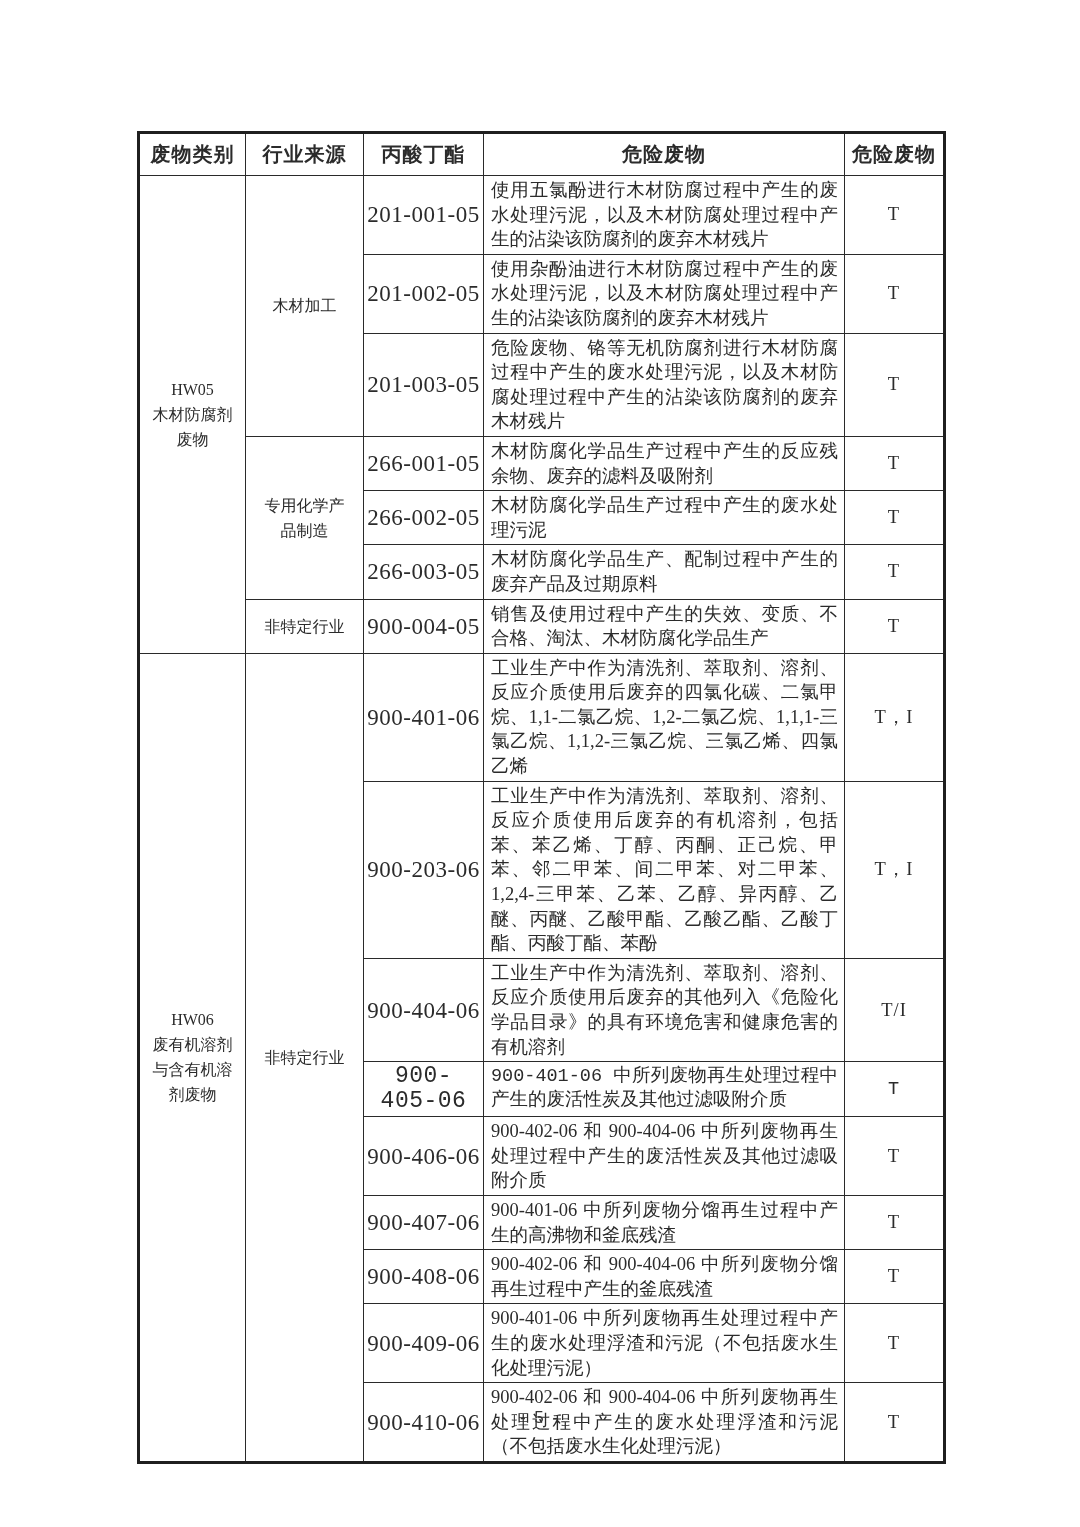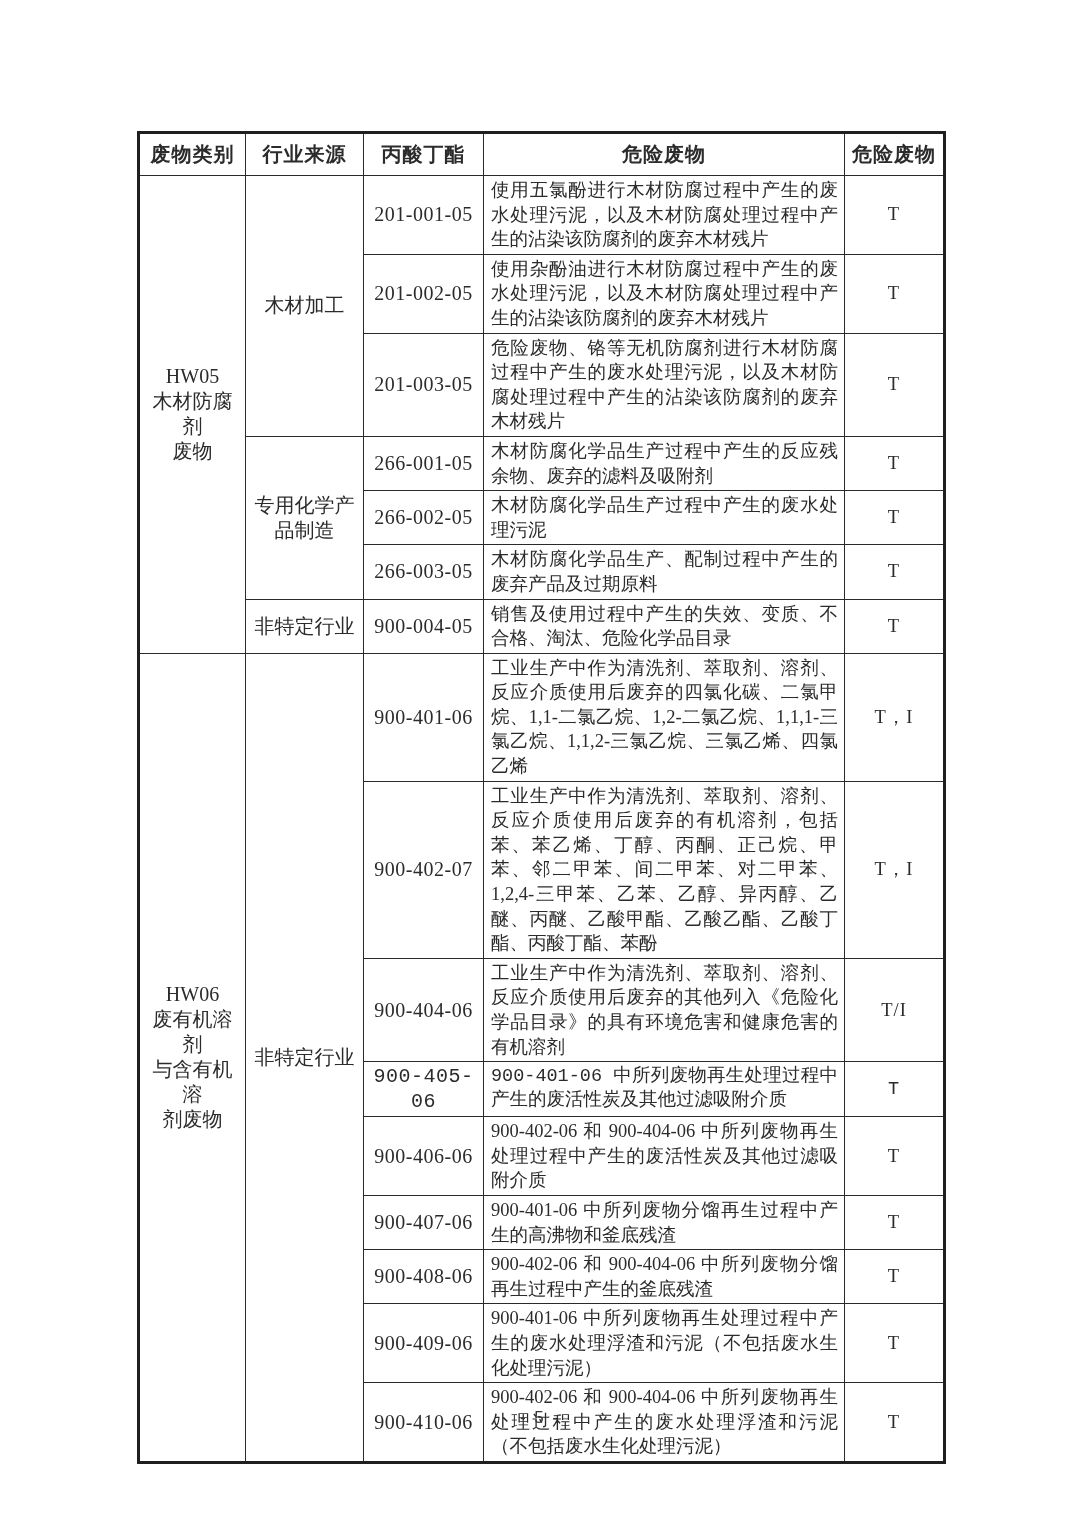--- a/index.html
+++ b/index.html
@@ -34,33 +34,33 @@
   thead th{
     font-size:20px;
     font-weight:bold;
     text-align:center;
     height:37px;
     padding:2px 2px;
     letter-spacing:1px;
   }
   td.center{
     text-align:center;
-    font-size:20px;
+    font-size:16px;
     line-height:25px;
     padding:2px 3px;
   }
   td.desc{
     text-align:left;
     font-size:18.5px;
     line-height:24.6px;
     padding:2px 6px 2px 7px;
     text-align:justify;
   }
   td.code{
-    font-size:20px;
+    font-size:23px;
     letter-spacing:0.5px;
   }
   td.hazard{
     font-size:18.5px;
     letter-spacing:1px;
   }
   
   tbody tr:nth-child(1){height:77px;}
   tbody tr:nth-child(2){height:73px;}
   tbody tr:nth-child(3){height:100px;}
@@ -143,35 +143,35 @@
         <td class="center hazard">T</td>
       </tr>
       <tr>
         <td class="center code">266-003-05</td>
         <td class="desc">木材防腐化学品生产、配制过程中产生的废弃产品及过期原料</td>
         <td class="center hazard">T</td>
       </tr>
       <tr>
         <td class="center">非特定行业</td>
         <td class="center code">900-004-05</td>
-        <td class="desc">销售及使用过程中产生的失效、变质、不合格、淘汰、危险化学品目录</td>
+        <td class="desc">销售及使用过程中产生的失效、变质、不合格、淘汰、木材防腐化学品生产</td>
         <td class="center hazard">T</td>
       </tr>
       <tr>
         <td class="center" rowspan="9">HW06
 废有机溶剂
 与含有机溶
 剂废物</td>
         <td class="center" rowspan="9">非特定行业</td>
         <td class="center code">900-401-06</td>
         <td class="desc">工业生产中作为清洗剂、萃取剂、溶剂、反应介质使用后废弃的四氯化碳、二氯甲烷、1,1-二氯乙烷、1,2-二氯乙烷、1,1,1-三氯乙烷、1,1,2-三氯乙烷、三氯乙烯、四氯乙烯</td>
         <td class="center hazard">T，I</td>
       </tr>
       <tr>
-        <td class="center code">900-402-07</td>
+        <td class="center code">900-203-06</td>
         <td class="desc">工业生产中作为清洗剂、萃取剂、溶剂、反应介质使用后废弃的有机溶剂，包括苯、苯乙烯、丁醇、丙酮、正己烷、甲苯、邻二甲苯、间二甲苯、对二甲苯、1,2,4-三甲苯、乙苯、乙醇、异丙醇、乙醚、丙醚、乙酸甲酯、乙酸乙酯、乙酸丁酯、丙酸丁酯、苯酚</td>
         <td class="center hazard">T，I</td>
       </tr>
       <tr>
         <td class="center code">900-404-06</td>
         <td class="desc">工业生产中作为清洗剂、萃取剂、溶剂、反应介质使用后废弃的其他列入《危险化学品目录》的具有环境危害和健康危害的有机溶剂</td>
         <td class="center hazard">T/I</td>
       </tr>
       <tr>
         <td class="center code">900-405-06</td>

